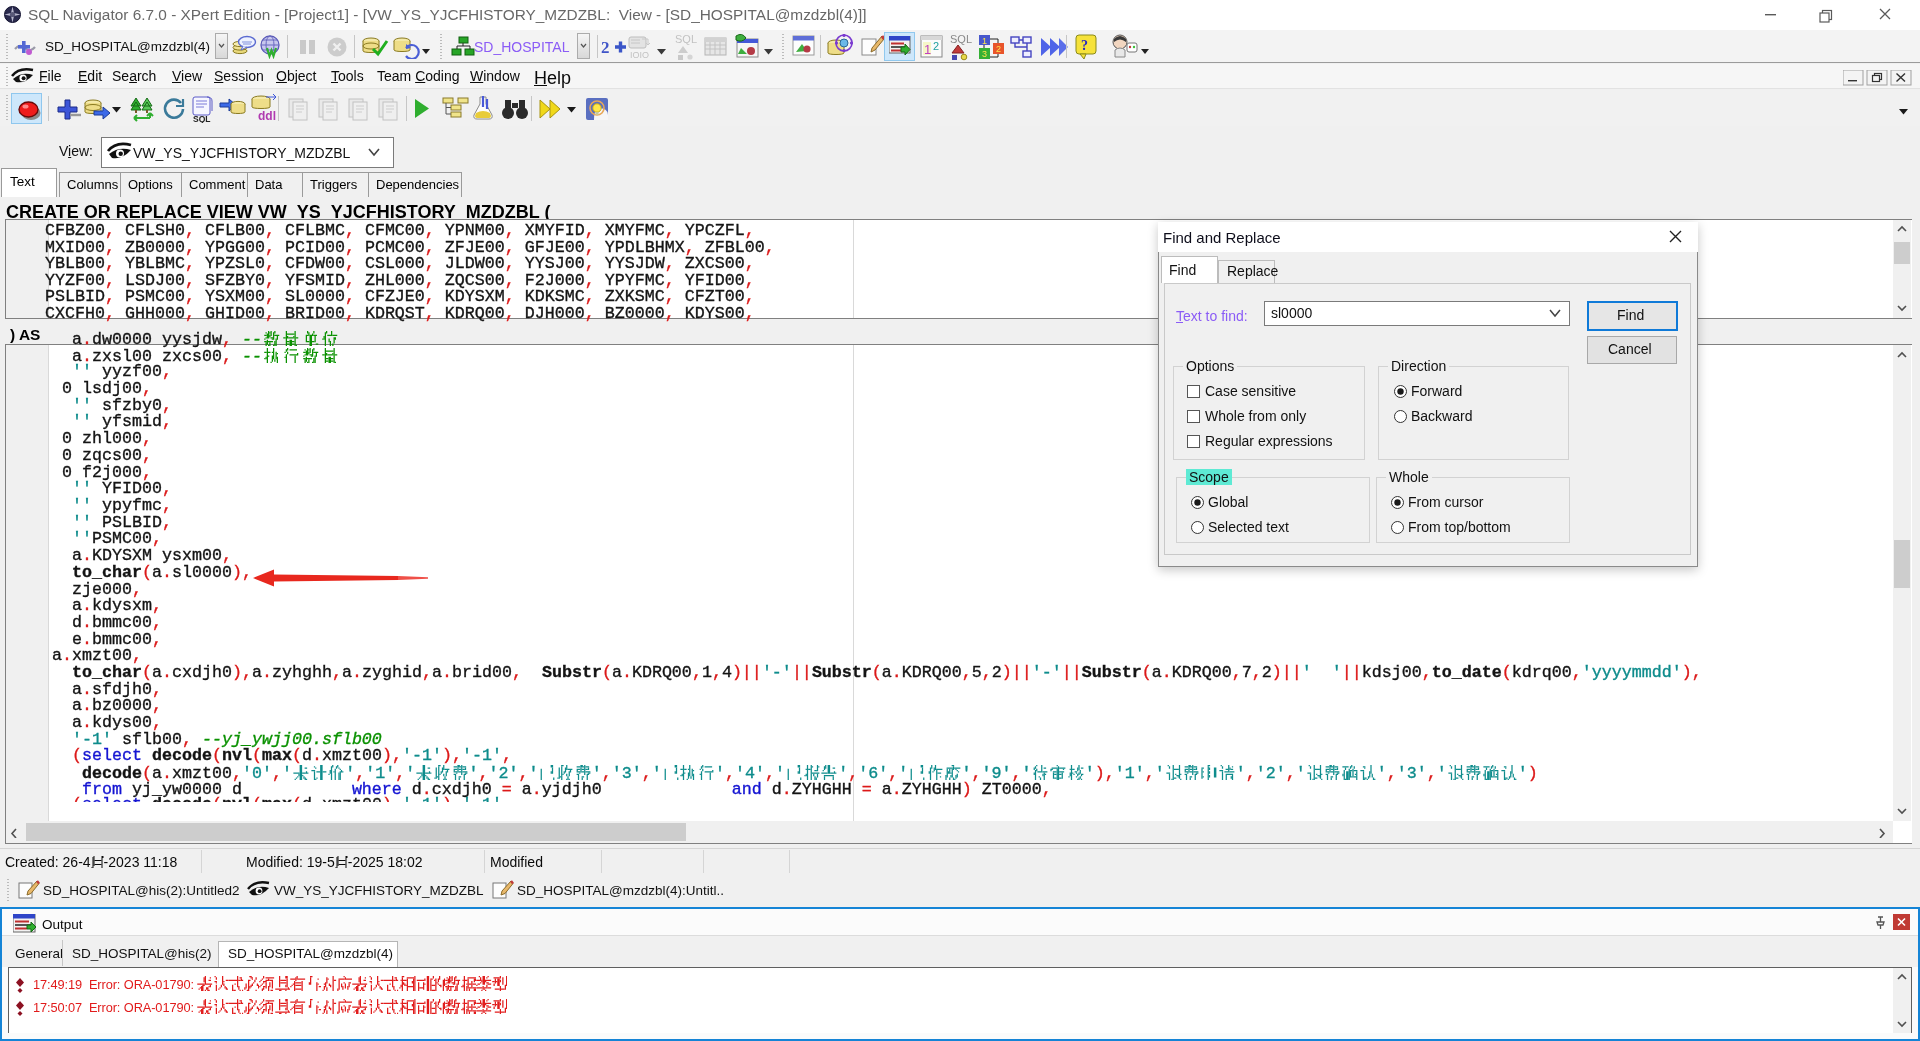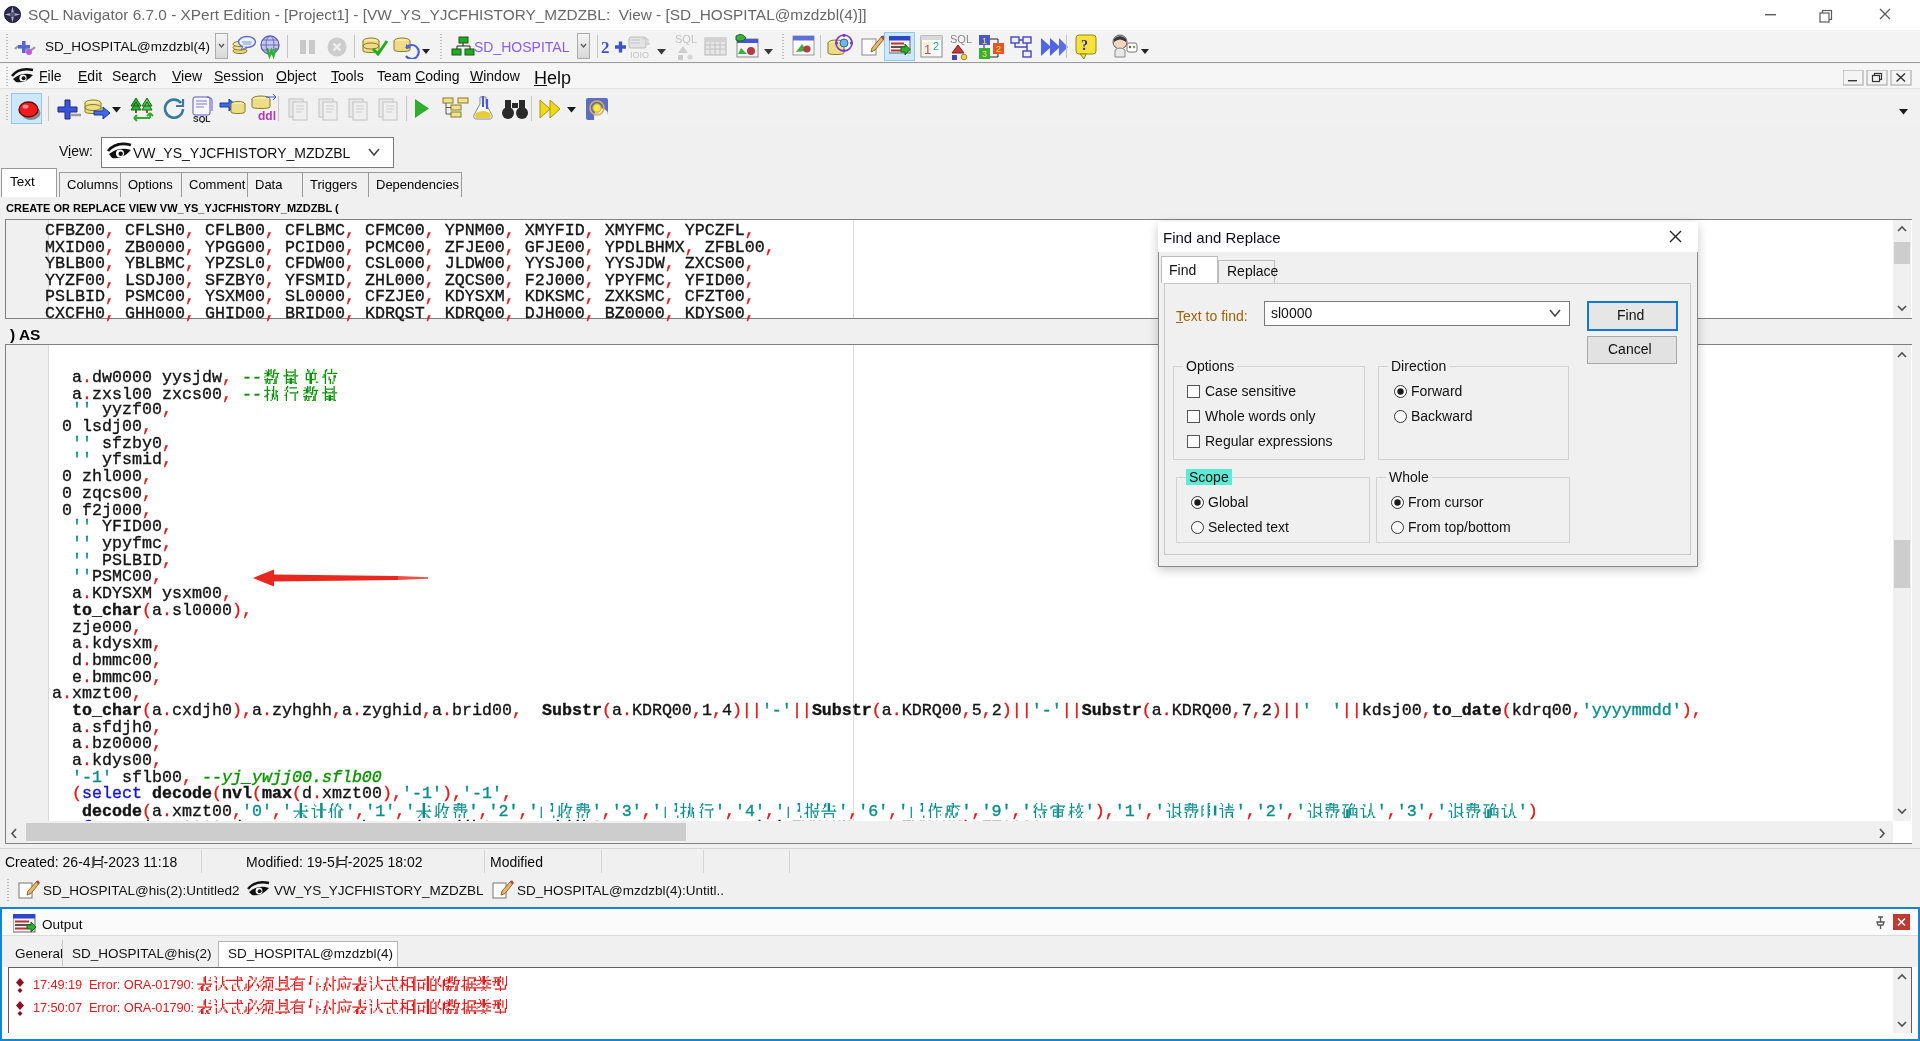--- a/index.html
+++ b/index.html
@@ -1112,21 +1112,21 @@
 <div class="abs" style="left:302px;top:172px;width:1px;height:25px;background:#9a9a9a"></div>
 <div class="abs" style="left:368px;top:172px;width:1px;height:25px;background:#9a9a9a"></div>
 <div class="abs" style="left:67px;top:177px;white-space:pre;font-size:13px;color:#000">Columns</div>
 <div class="abs" style="left:128px;top:177px;white-space:pre;font-size:13px;color:#000">Options</div>
 <div class="abs" style="left:189px;top:177px;white-space:pre;font-size:13px;color:#000">Comment</div>
 <div class="abs" style="left:255px;top:177px;white-space:pre;font-size:13px;color:#000">Data</div>
 <div class="abs" style="left:310px;top:177px;white-space:pre;font-size:13px;color:#000">Triggers</div>
 <div class="abs" style="left:376px;top:177px;white-space:pre;font-size:13px;color:#000">Dependencies</div>
 <div class="abs" style="left:1px;top:168px;width:56px;height:29px;background:#fff;border:1px solid #9a9a9a;border-bottom:none"></div>
 <div class="abs" style="left:10px;top:174px;white-space:pre;font-size:13.5px;color:#000">Text</div>
-<div class="abs" style="left:6px;top:202px;white-space:pre;font-size:11px;font-weight:bold;color:#000">CREATE OR REPLACE VIEW VW_YS_YJCFHISTORY_MZDZBL (</div>
+<div class="abs" style="left:6px;top:202px;white-space:pre;font-size:18px;font-weight:bold;color:#000">CREATE OR REPLACE VIEW VW_YS_YJCFHISTORY_MZDZBL (</div>
 <div class="abs" style="left:5px;top:219px;width:1907px;height:100px;background:#fff;border:1px solid #808080;border-right:none"></div>
 <div class="abs" style="left:6px;top:220px;width:43px;height:98px;background:#f0f0f0;border-right:1px solid #d9d9d9"></div>
 <div class="abs" style="left:853px;top:220px;width:1px;height:98px;background:#d9d9d9"></div>
 <div class="cl" style="left:45px;top:223px">CFBZ00<span class="r">,</span> CFLSH0<span class="r">,</span> CFLB00<span class="r">,</span> CFLBMC<span class="r">,</span> CFMC00<span class="r">,</span> YPNM00<span class="r">,</span> XMYFID<span class="r">,</span> XMYFMC<span class="r">,</span> YPCZFL<span class="r">,</span></div>
 <div class="cl" style="left:45px;top:240px">MXID00<span class="r">,</span> ZB0000<span class="r">,</span> YPGG00<span class="r">,</span> PCID00<span class="r">,</span> PCMC00<span class="r">,</span> ZFJE00<span class="r">,</span> GFJE00<span class="r">,</span> YPDLBHMX<span class="r">,</span> ZFBL00<span class="r">,</span></div>
 <div class="cl" style="left:45px;top:256px">YBLB00<span class="r">,</span> YBLBMC<span class="r">,</span> YPZSL0<span class="r">,</span> CFDW00<span class="r">,</span> CSL000<span class="r">,</span> JLDW00<span class="r">,</span> YYSJ00<span class="r">,</span> YYSJDW<span class="r">,</span> ZXCS00<span class="r">,</span></div>
 <div class="cl" style="left:45px;top:273px">YYZF00<span class="r">,</span> LSDJ00<span class="r">,</span> SFZBY0<span class="r">,</span> YFSMID<span class="r">,</span> ZHL000<span class="r">,</span> ZQCS00<span class="r">,</span> F2J000<span class="r">,</span> YPYFMC<span class="r">,</span> YFID00<span class="r">,</span></div>
 <div class="cl" style="left:45px;top:289px">PSLBID<span class="r">,</span> PSMC00<span class="r">,</span> YSXM00<span class="r">,</span> SL0000<span class="r">,</span> CFZJE0<span class="r">,</span> KDYSXM<span class="r">,</span> KDKSMC<span class="r">,</span> ZXKSMC<span class="r">,</span> CFZT00<span class="r">,</span></div>
 <div class="cl" style="left:45px;top:306px">CXCFH0<span class="r">,</span> GHH000<span class="r">,</span> GHID00<span class="r">,</span> BRID00<span class="r">,</span> KDRQST<span class="r">,</span> KDRQ00<span class="r">,</span> DJH000<span class="r">,</span> BZ0000<span class="r">,</span> KDYS00<span class="r">,</span></div>
 <div class="abs" style="left:1893px;top:220px;width:18px;height:98px;background:#f0f0f0"></div>
@@ -1134,21 +1134,21 @@
     <path d="M2 7 L6 3 L10 7" stroke="#505050" stroke-width="1.6" fill="none"></path>
   </svg>
 <div class="abs" style="left:1894px;top:242px;width:16px;height:22px;background:#cdcdcd"></div>
 <svg class="abs" style="left:1896px;top:303px" width="12" height="10" viewBox="0 0 12 10">
     <path d="M2 3 L6 7 L10 3" stroke="#505050" stroke-width="1.6" fill="none"></path>
   </svg>
 <div class="abs" style="left:10px;top:326px;white-space:pre;font-size:15.5px;font-weight:bold;color:#000">) AS</div>
 <div class="abs" style="left:5px;top:344px;width:1907px;height:500px;background:#fff;border:1px solid #808080;border-right:none"></div>
 <div class="abs" style="left:6px;top:345px;width:43px;height:476px;background:#f0f0f0;border-right:1px solid #d9d9d9"></div>
 <div class="abs" style="left:853px;top:345px;width:1px;height:476px;background:#d9d9d9"></div>
-<div class="abs" style="left:5px;top:364px;width:1888px;height:476px;overflow:hidden">
+<div class="abs" style="left:5px;top:326px;width:1888px;height:476px;overflow:hidden">
     <div class="cl" style="left:47px;top:5px">  a<span class="r">.</span>dw0000 yysjdw<span class="r">,</span><span class="g"> --</span><span class="g"><svg class="zc">
           <use href="#c6570"></use>
         </svg><svg class="zc">
           <use href="#c91cf"></use>
         </svg><svg class="zc">
           <use href="#c5355"></use>
         </svg><svg class="zc">
           <use href="#c4f4d"></use>
         </svg></span></div>
     <div class="cl" style="left:47px;top:22px">  a<span class="r">.</span>zxsl00 zxcs00<span class="r">,</span><span class="g"> --</span><span class="g"><svg class="zc">
@@ -1433,36 +1433,36 @@
 <div class="abs" style="left:1158px;top:222px;width:540px;height:30px;background:#fff"></div>
 <div class="abs" style="left:1163px;top:229px;white-space:pre;font-size:15px;color:#0d0d1a">Find and Replace</div>
 <svg class="abs" style="left:1667px;top:229px" width="18" height="16" viewBox="0 0 18 16">
     <path d="M3 2 L14 13 M14 2 L3 13" stroke="#222" stroke-width="1.4"></path>
   </svg>
 <div class="abs" style="left:1161px;top:256px;width:57px;height:27px;background:#fff;border:1px solid #bcbcbc;border-bottom:none"></div>
 <div class="abs" style="left:1169px;top:262px;white-space:pre;font-size:14px;color:#111">Find</div>
 <div class="abs" style="left:1218px;top:260px;width:57px;height:23px;background:#f0f0f0;border:1px solid #bcbcbc;border-bottom:none"></div>
 <div class="abs" style="left:1227px;top:263px;white-space:pre;font-size:14px;color:#111">Replace</div>
 <div class="abs" style="left:1164px;top:283px;width:527px;height:272px;background:#f0f0f0;border:1px solid #c9c9c9"></div>
-<div class="abs" style="left:1176px;top:308px;white-space:pre;font-size:14px;color:#a16207"><span class="ut">T</span>ext to find:</div>
+<div class="abs" style="left:1176px;top:308px;white-space:pre;font-size:14px;color:#8b5cf6"><span class="ut">T</span>ext to find:</div>
 <div class="abs" style="left:1264px;top:301px;width:306px;height:25px;background:#fff;border:1px solid #7a7a7a"></div>
 <div class="abs" style="left:1271px;top:305px;white-space:pre;font-size:14px;color:#111">sl0000</div>
 <svg class="abs" style="left:1548px;top:309px" width="14" height="9" viewBox="0 0 14 9">
     <path d="M2 1 L7 7 L12 1" stroke="#444" stroke-width="1.5" fill="none"></path>
   </svg>
 <div class="abs" style="left:1587px;top:301px;width:91px;height:30px;background:#e6e6e6;border:2px solid #0f7ad8"></div>
 <div class="abs" style="left:1617px;top:307px;white-space:pre;font-size:14px;color:#111">Find</div>
 <div class="abs" style="left:1587px;top:336px;width:90px;height:28px;background:#e2e2e2;border:1px solid #a8a8a8"></div>
 <div class="abs" style="left:1608px;top:341px;white-space:pre;font-size:14px;color:#111">Cancel</div>
 <div class="abs" style="left:1173px;top:366px;width:192px;height:94px;border:1px solid #d2d2d2"></div>
 <div class="abs" style="left:1183px;top:358px;white-space:pre;font-size:14px;color:#111;background:#f0f0f0;padding:0 3px">Options</div>
 <div class="abs" style="left:1187px;top:385px;width:13px;height:13px;background:#fff;border:1px solid #555"></div>
 <div class="abs" style="left:1205px;top:383px;white-space:pre;font-size:14px;color:#111">Case sensitive</div>
 <div class="abs" style="left:1187px;top:410px;width:13px;height:13px;background:#fff;border:1px solid #555"></div>
-<div class="abs" style="left:1205px;top:408px;white-space:pre;font-size:14px;color:#111">Whole words only</div>
+<div class="abs" style="left:1205px;top:408px;white-space:pre;font-size:14px;color:#111">Whole from only</div>
 <div class="abs" style="left:1187px;top:435px;width:13px;height:13px;background:#fff;border:1px solid #555"></div>
 <div class="abs" style="left:1205px;top:433px;white-space:pre;font-size:14px;color:#111">Regular expressions</div>
 <div class="abs" style="left:1378px;top:366px;width:191px;height:94px;border:1px solid #d2d2d2"></div>
 <div class="abs" style="left:1388px;top:358px;white-space:pre;font-size:14px;color:#111;background:#f0f0f0;padding:0 3px">Direction</div>
 <svg class="abs" style="left:1394px;top:385px" width="13" height="13" viewBox="0 0 13 13">
     <circle cx="6.5" cy="6.5" r="6" fill="#fff" stroke="#333"></circle>
     <circle cx="6.5" cy="6.5" r="3.2" fill="#1a1a1a"></circle>
   </svg>
 <div class="abs" style="left:1411px;top:383px;white-space:pre;font-size:14px;color:#111">Forward</div>
 <svg class="abs" style="left:1394px;top:410px" width="13" height="13" viewBox="0 0 13 13">

